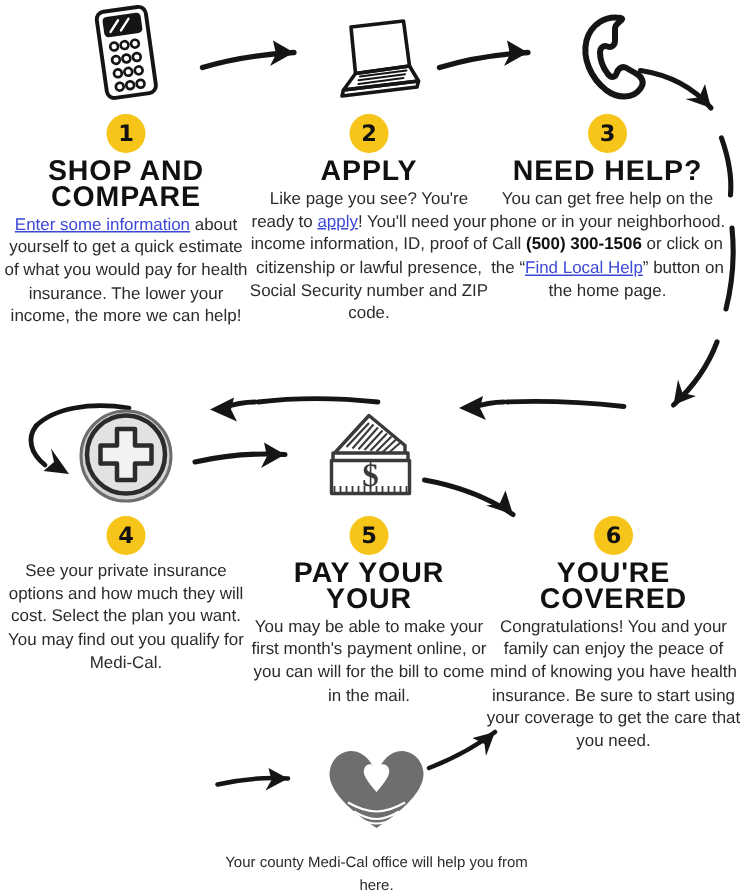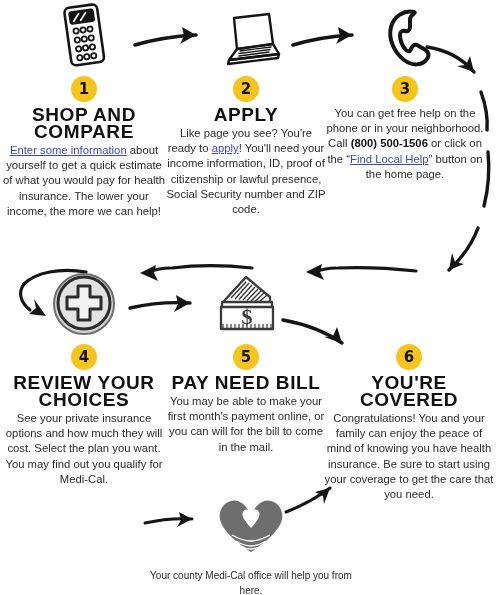--- a/index.html
+++ b/index.html
@@ -243,33 +243,33 @@
     <div class="step-body"><span>Like page you see? You're ready to </span><a class="lnk" href="#">apply</a><span>! You'll need your income information, ID, proof of citizenship or lawful presence, Social Security number and ZIP code.</span></div>
   </div>
 
   <div class="step" id="step3">
     <div class="icon-wrap">
       <svg width="62" height="66" viewBox="0 0 62 66" xmlns="http://www.w3.org/2000/svg">
         <path d="M40,6 C30,4 20,10 17,21 C14,33 20,46 30,54 C38,60 48,60 53,53 C56,49 54,45 50,43 L43,39 C40,38 38,40 37,43 C36,46 33,46 31,43 C28,39 26,34 26,29 C26,26 28,24 31,25 C34,26 36,24 36,21 L36,13 C36,9 43,7 40,6 Z" fill="none" stroke="#151515" stroke-width="4" stroke-linejoin="round" stroke-linecap="round"></path>
       </svg>
     </div>
     <div class="badge">3</div>
-    <div class="step-body"><span>You can get free help on the phone or in your neighborhood. Call </span><span class="bold">(800) 500-1506</span><span> or click on the “</span><a class="lnk" href="#">Find Local Help</a><span>” button on the home page.</span></div>
+    <div class="step-title">NEED HELP?</div>
+    <div class="step-body"><span>You can get free help on the phone or in your neighborhood. Call </span><span class="bold">(500) 300-1506</span><span> or click on the “</span><a class="lnk" href="#">Find Local Help</a><span>” button on the home page.</span></div>
   </div>
 
   <div class="step" id="step4">
     <div class="icon-wrap">
       <svg width="74" height="74" viewBox="0 0 74 74" xmlns="http://www.w3.org/2000/svg">
         <circle cx="37" cy="38" r="30" fill="#d4d4d4" stroke="#6d6d6d" stroke-width="2"></circle>
         <circle cx="37" cy="37" r="26" fill="#e2e2e2" stroke="#2b2b2b" stroke-width="3"></circle>
         <path d="M31,20 L43,20 L43,31 L54,31 L54,43 L43,43 L43,54 L31,54 L31,43 L20,43 L20,31 L31,31 Z" fill="#f2f2f2" stroke="#2b2b2b" stroke-width="3" stroke-linejoin="round"></path>
       </svg>
     </div>
     <div class="badge">4</div>
-    <div class="step-title">REVIEW YOUR CHOICES</div>
     <div class="step-body">See your private insurance options and how much they will cost. Select the plan you want. You may find out you qualify for Medi-Cal.</div>
   </div>
 
   <div class="step" id="step5">
     <div class="icon-wrap">
       <svg width="80" height="72" viewBox="0 0 80 72" xmlns="http://www.w3.org/2000/svg">
         <g fill="none" stroke="#3a3a3a" stroke-width="2.3" stroke-linejoin="round">
           <path d="M18,33 L40,9 L64,29 L64,35 L18,35 Z" fill="#ffffff"></path>
           <g stroke-width="1.4">
             <path d="M25,30 L40,14"></path>
@@ -296,21 +296,21 @@
             <path d="M53,56 L53,61"></path>
               <path d="M57,56 L57,61"></path>
               <path d="M61,56 L61,61"></path>
               <path d="M65,56 L65,61"></path>
           </g>
         </g>
         <text x="41" y="56" font-family="Liberation Serif, serif" font-size="22" font-weight="bold" fill="#3a3a3a" text-anchor="middle">$</text>
       </svg>
     </div>
     <div class="badge">5</div>
-    <div class="step-title">PAY NEED BILL</div>
+    <div class="step-title">PAY YOUR YOUR</div>
     <div class="step-body">You may be able to make your first month's payment online, or you can will for the bill to come in the mail.</div>
   </div>
 
   <div class="step" id="step6">
     <div class="icon-wrap"></div>
     <div class="badge">6</div>
     <div class="step-title">YOU'RE COVERED</div>
     <div class="step-body">Congratulations! You and your family can enjoy the peace of mind of knowing you have health insurance. Be sure to start using your coverage to get the care that you need.</div>
   </div>
 

